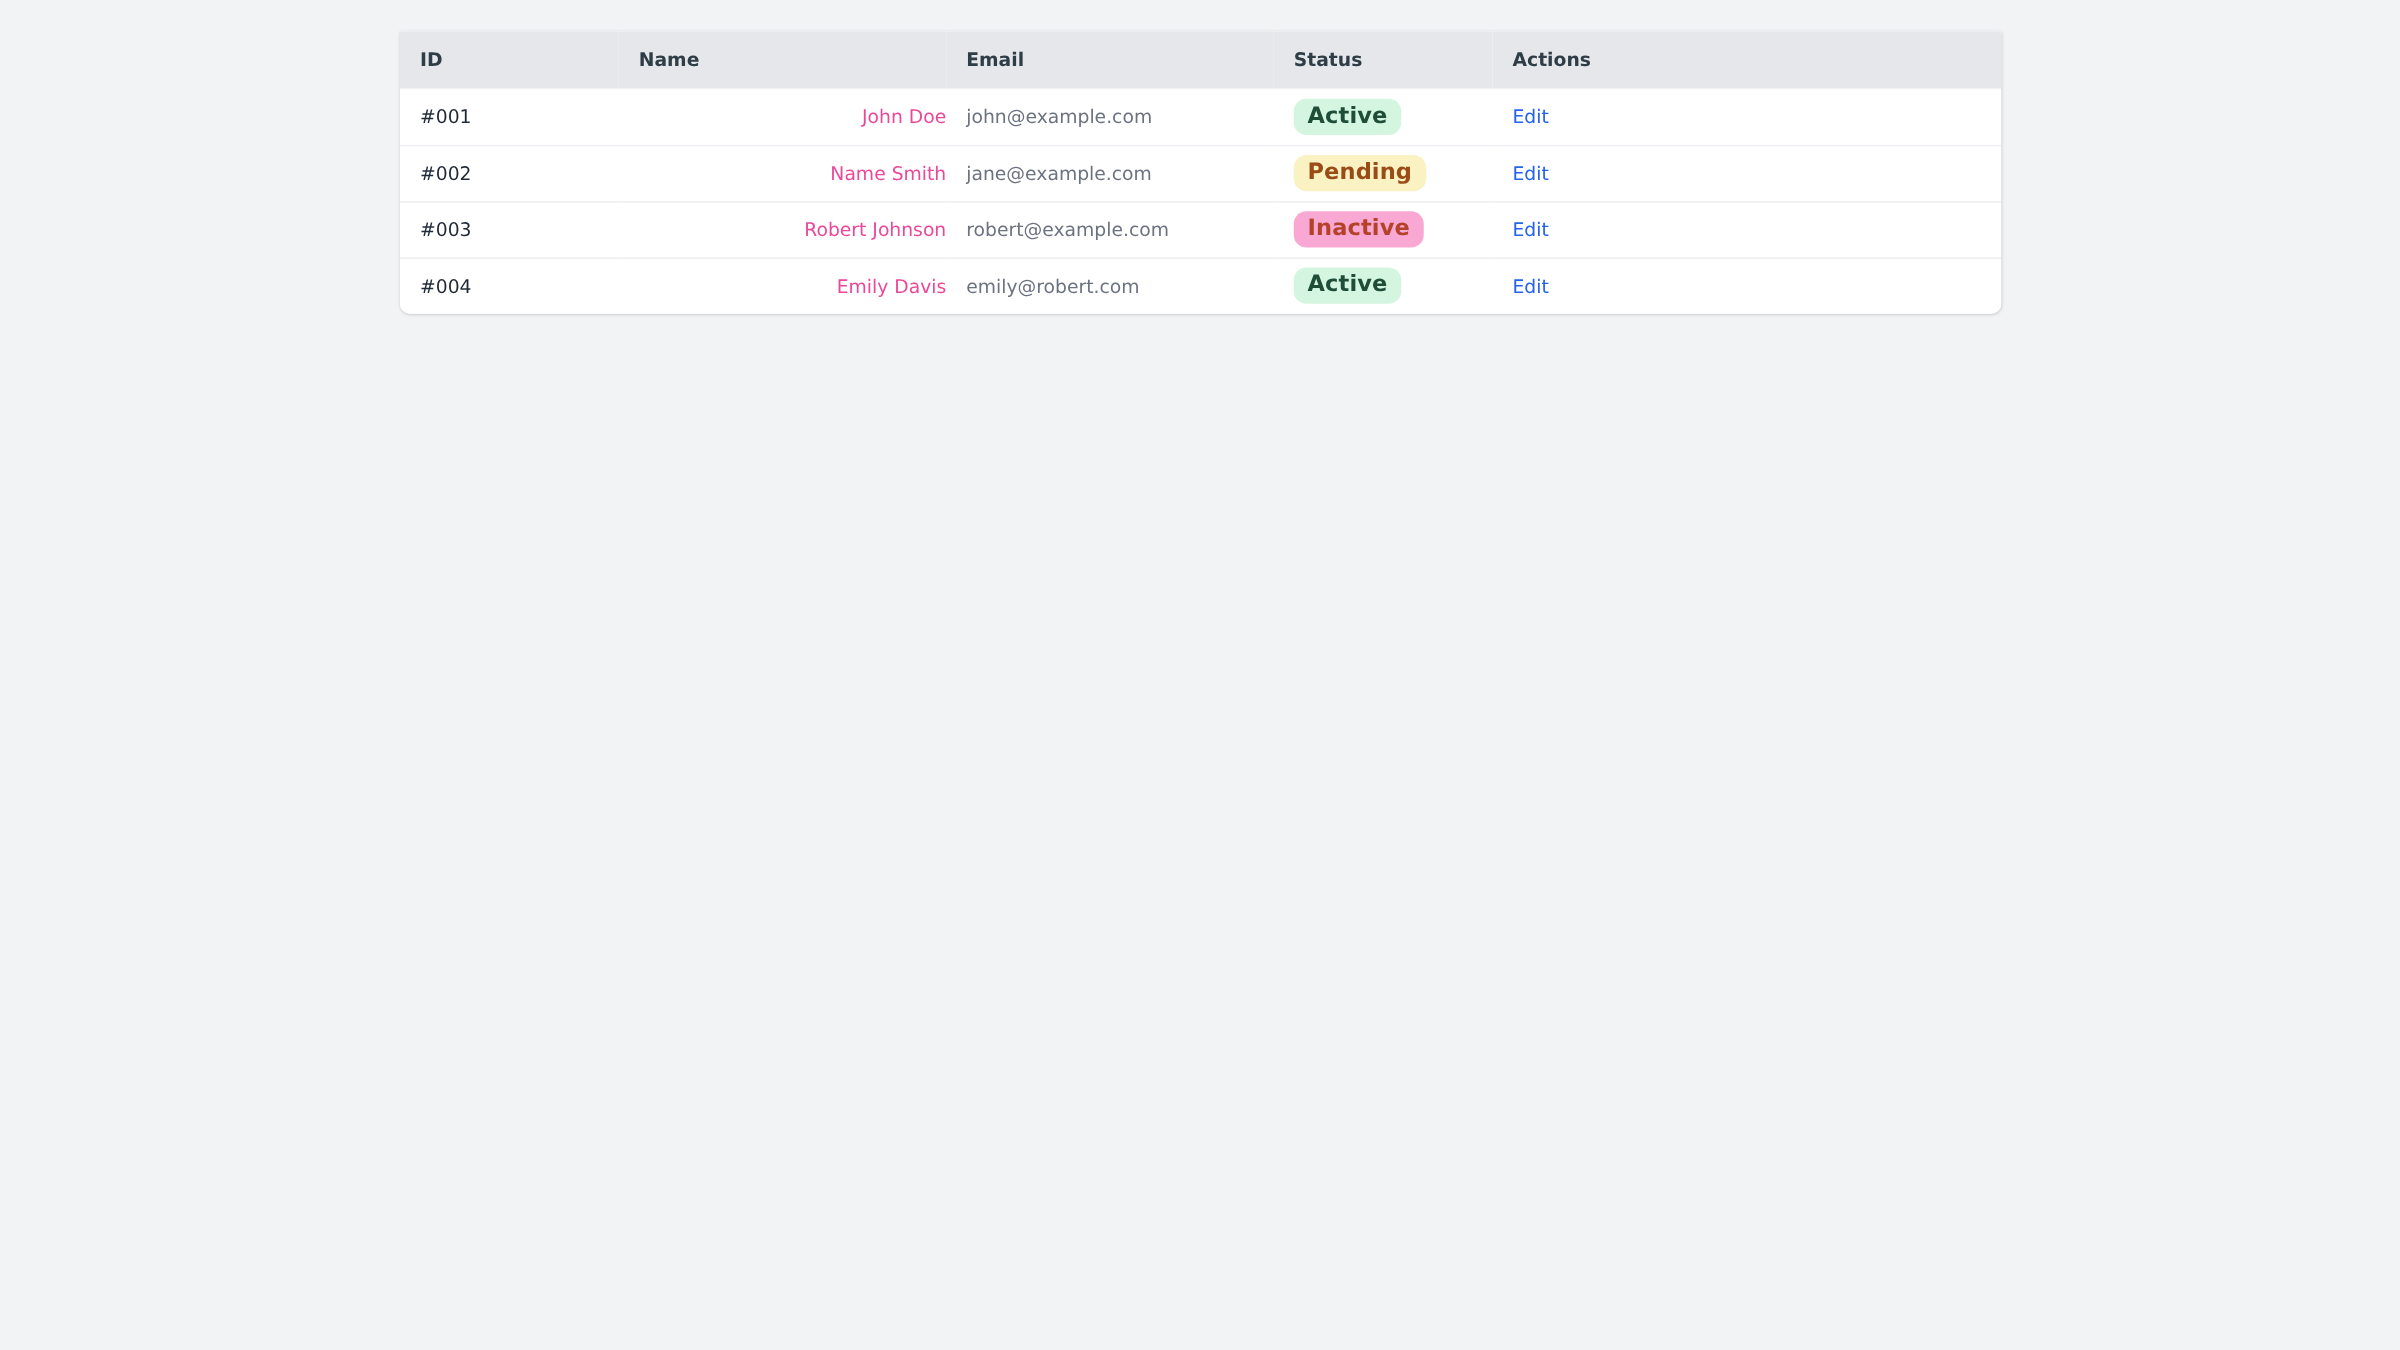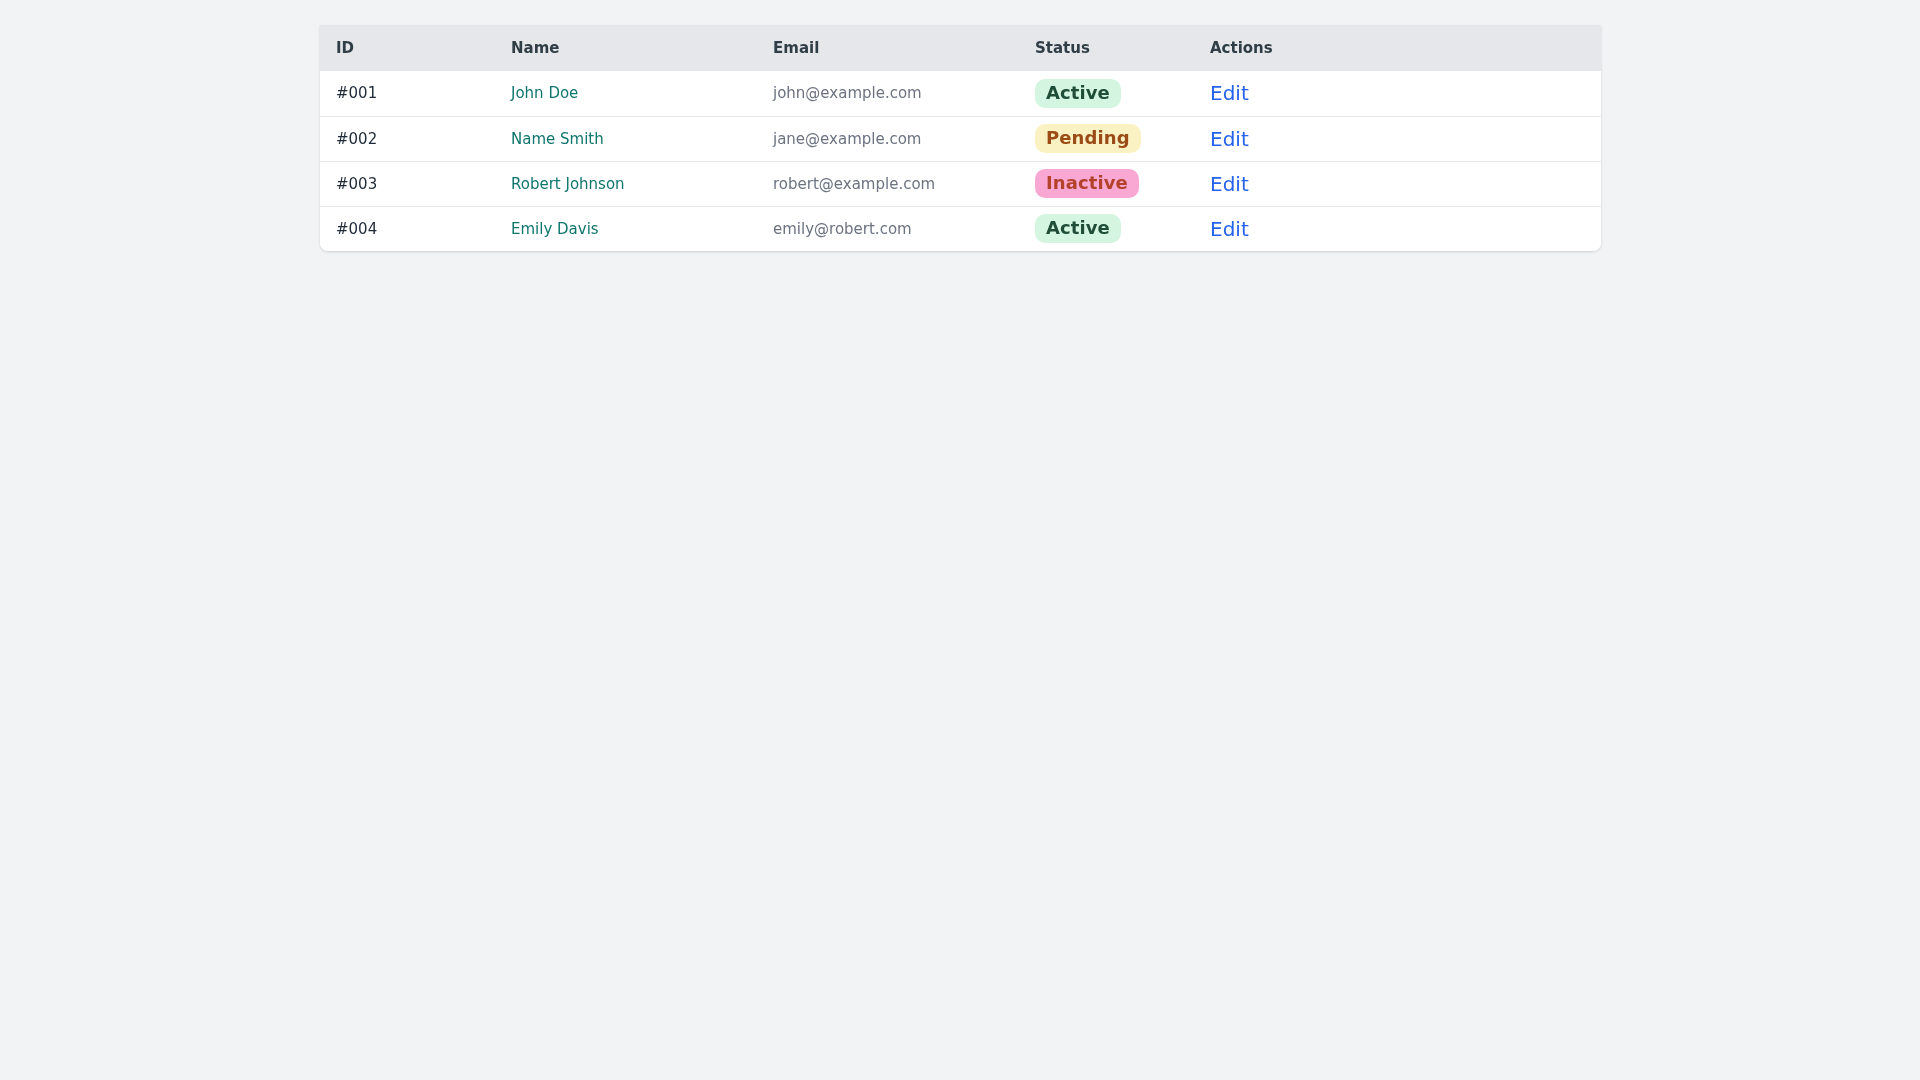--- a/index.html
+++ b/index.html
@@ -72,39 +72,39 @@
   }
 
   
   .col-id      { width: 175px; }
   .col-name    { width: 262px; }
   .col-email   { width: 262px; }
   .col-status  { width: 175px; }
   .col-actions { width: 407px; }
 
   .cell-id    { color: #1f2937; }
-  .cell-name  { color: #0f766e; }
+  .cell-name  { color: #ec4899; text-align: right; }
   .cell-email { color: #6b7280; }
 
   .badge {
     display: inline-block;
     font-size: 18px;
     font-weight: bold;
     line-height: 1;
     padding: 5px 11px 6px 11px;
     border-radius: 10px;
     letter-spacing: 0.1px;
   }
   .badge-active   { background: #d4f5e0; color: #1f4d37; }
   .badge-pending  { background: #fbf2c4; color: #9a4b16; }
   .badge-inactive { background: #f9a8d4; color: #b4422a; }
 
   .edit-link {
     color: #2563eb;
-    font-size: 20px;
+    font-size: 15px;
     text-decoration: none;
     cursor: pointer;
   }
 </style>
 </head>
 <body>
 
 <div class="page">
 
   <div class="table-card">

